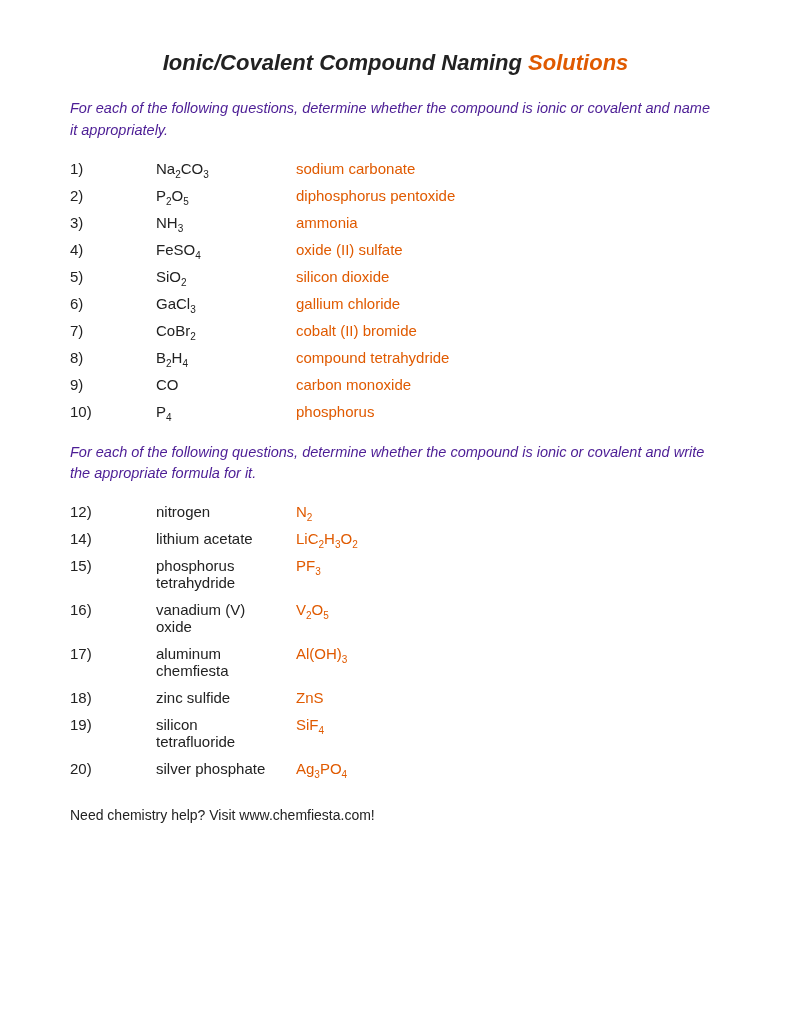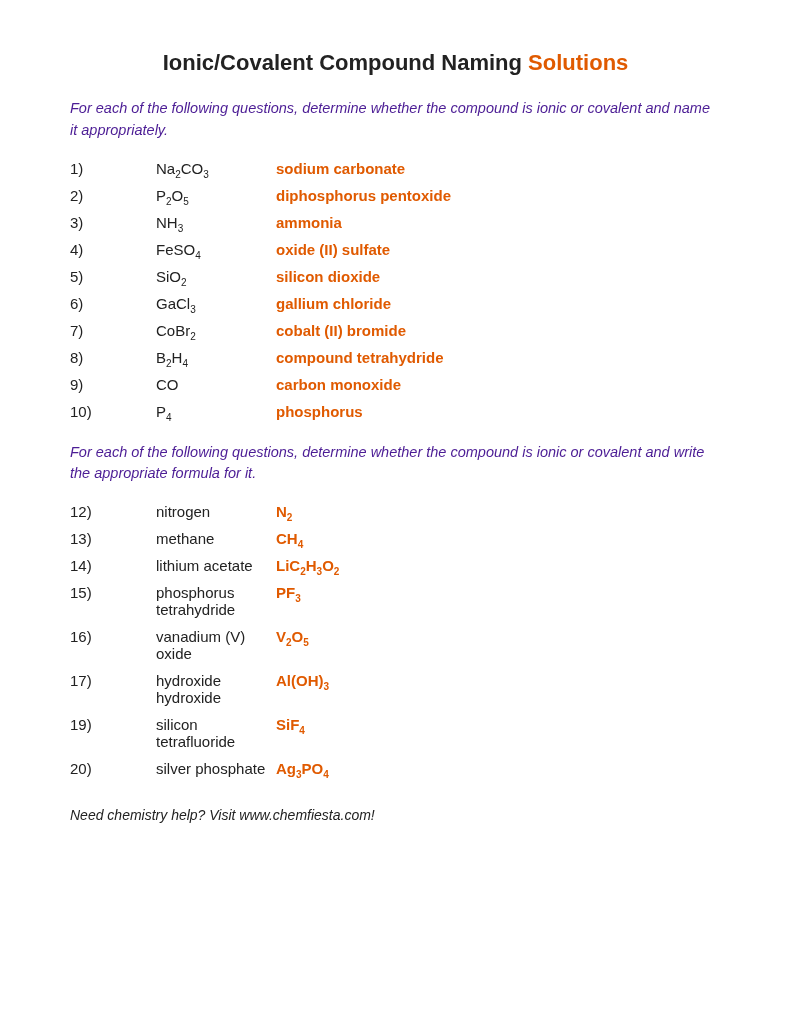--- a/index.html
+++ b/index.html
@@ -11,20 +11,21 @@
       width: 791px;
       min-height: 1024px;
       padding: 50px 70px 40px 70px;
     }
     h1 {
       font-size: 22px;
       font-weight: bold;
       text-align: center;
       margin-bottom: 22px;
       color: #222;
+      font-style: italic;
     }
     h1 span.solutions {
       color: #e05a00;
     }
     .instructions {
       font-style: italic;
       font-size: 14.5px;
       margin-bottom: 18px;
       line-height: 1.5;
       color: #4c1d95;
@@ -44,29 +45,29 @@
       color: #222;
     }
     .item-formula {
       width: 120px;
       flex-shrink: 0;
       color: #222;
       margin-left: 48px;
     }
     .item-answer {
       color: #e05a00;
-      font-weight: bold;
+      font-weight: normal;
+      margin-left: 20px;
     }
     sup, sub {
       font-size: 10px;
       line-height: 0;
     }
     .footer {
       margin-top: 30px;
-      font-style: italic;
       font-size: 14px;
       color: #222;
     }
   </style>
 </head>
 <body>
 
 <h1>
   <span>Ionic/Covalent Compound Naming </span><span class="solutions">Solutions</span>
 </h1>
@@ -128,43 +129,43 @@
 
 <p class="instructions">For each of the following questions, determine whether the compound is ionic or covalent and write the appropriate formula for it.</p>
 
 <div class="item-list" id="section2-list">
     <div class="item">
       <span class="item-num">12)</span>
       <span class="item-formula">nitrogen</span>
       <span class="item-answer">N<sub>2</sub></span>
     </div>
     <div class="item">
-      <span class="item-num">13)</span>
-      <span class="item-formula">methane</span>
-      <span class="item-answer">CH<sub>4</sub></span>
-    </div>
-    <div class="item">
       <span class="item-num">14)</span>
       <span class="item-formula">lithium acetate</span>
       <span class="item-answer">LiC<sub>2</sub>H<sub>3</sub>O<sub>2</sub></span>
     </div>
     <div class="item">
       <span class="item-num">15)</span>
       <span class="item-formula">phosphorus tetrahydride</span>
       <span class="item-answer">PF<sub>3</sub></span>
     </div>
     <div class="item">
       <span class="item-num">16)</span>
       <span class="item-formula">vanadium (V) oxide</span>
       <span class="item-answer">V<sub>2</sub>O<sub>5</sub></span>
     </div>
     <div class="item">
       <span class="item-num">17)</span>
-      <span class="item-formula">hydroxide hydroxide</span>
+      <span class="item-formula">aluminum chemfiesta</span>
       <span class="item-answer">Al(OH)<sub>3</sub></span>
+    </div>
+    <div class="item">
+      <span class="item-num">18)</span>
+      <span class="item-formula">zinc sulfide</span>
+      <span class="item-answer">ZnS</span>
     </div>
     <div class="item">
       <span class="item-num">19)</span>
       <span class="item-formula">silicon tetrafluoride</span>
       <span class="item-answer">SiF<sub>4</sub></span>
     </div>
     <div class="item">
       <span class="item-num">20)</span>
       <span class="item-formula">silver phosphate</span>
       <span class="item-answer">Ag<sub>3</sub>PO<sub>4</sub></span>

